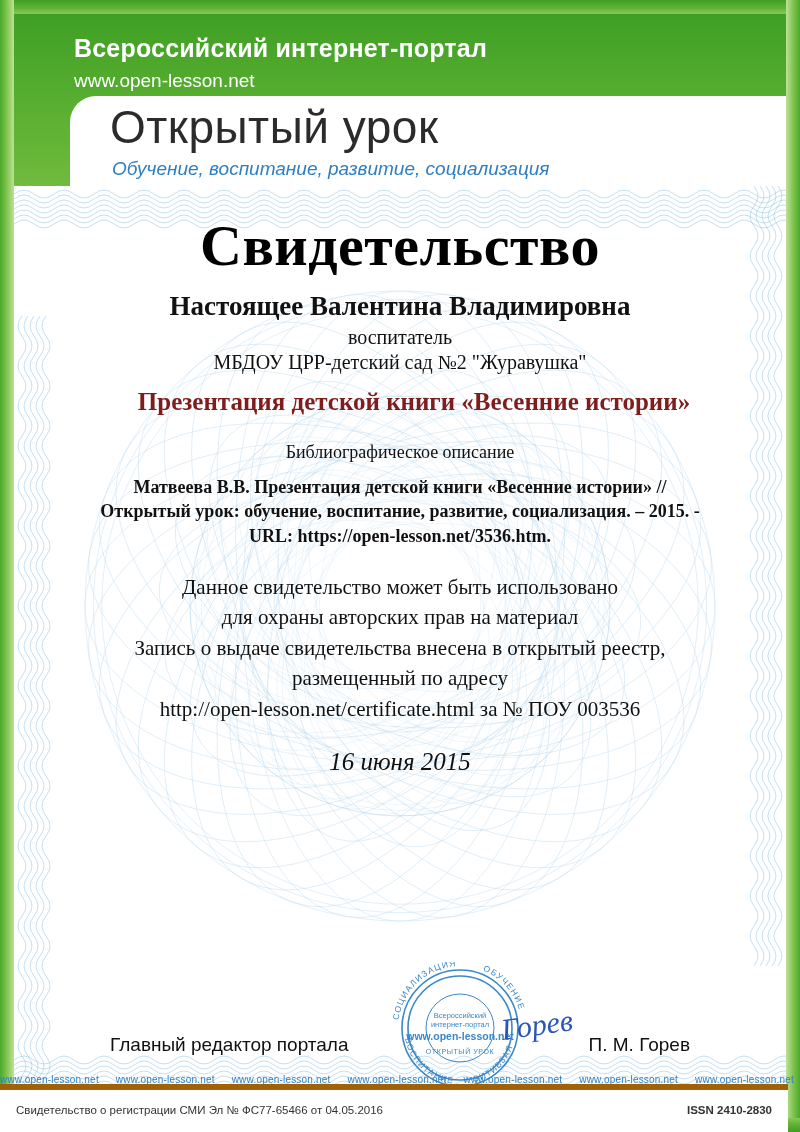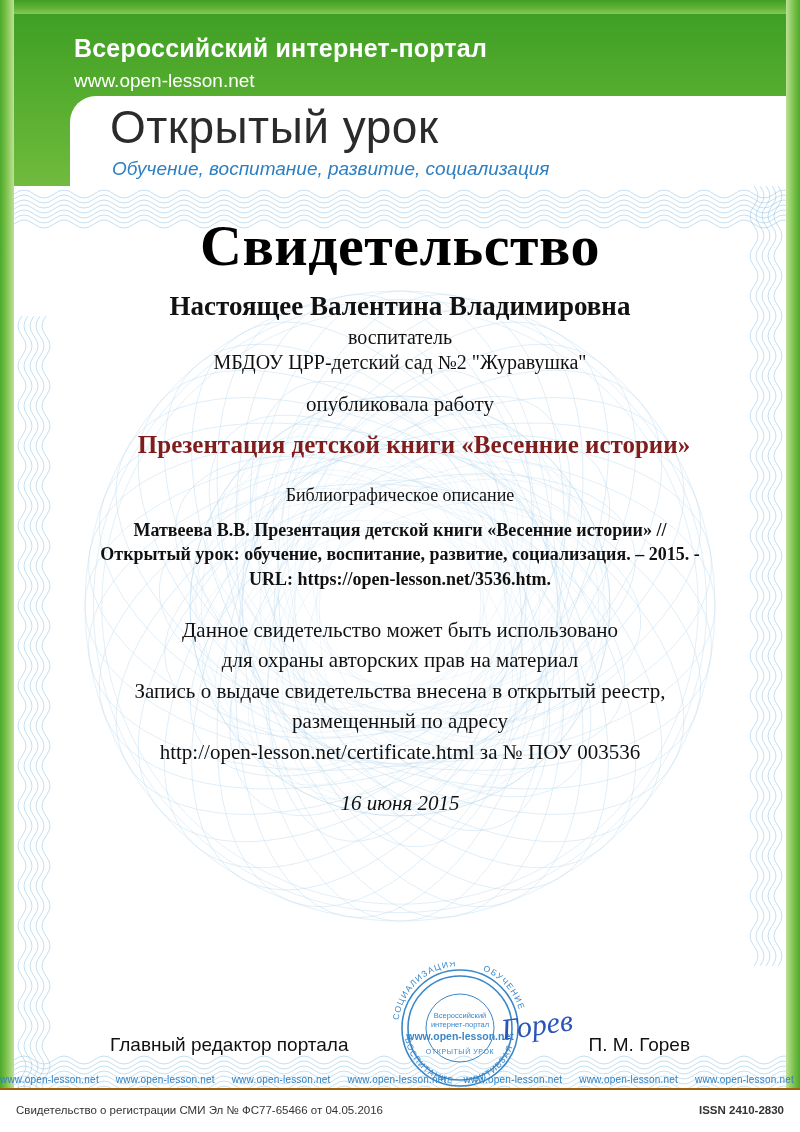--- a/index.html
+++ b/index.html
@@ -94,21 +94,21 @@
   .work-title{margin-top:14px;font-size:25px;font-weight:bold;color:#7f1d1d;margin-left:28px;}
   .biblio-label{margin-top:26px;font-size:18px;color:#111;}
   .biblio{
     margin:12px auto 9px;width:620px;
     font-size:18px;font-weight:bold;color:#111;line-height:1.35;
   }
   .note{
     margin:24px auto 4px;width:640px;
     font-size:21px;color:#111;line-height:1.45;
   }
-  .date{margin-top:24px;font-size:21px;font-style:italic;color:#111;}
+  .date{margin-top:24px;font-size:25px;font-style:italic;color:#111;}
 
   
   .sig-row{
     position:absolute;left:14px;right:14px;bottom:62px;height:46px;
   }
   .sig-left{
     position:absolute;left:96px;top:10px;
     font-size:19px;color:#111;
     font-family:"Liberation Sans", sans-serif;
   }
@@ -131,23 +131,23 @@
   .wm-strip{
     position:absolute;left:0;right:0;bottom:42px;height:16px;
     overflow:hidden;white-space:nowrap;
     color:#2e7fc1;font-size:10px;
     font-family:"Liberation Sans", sans-serif;
     letter-spacing:.2px;
   }
 
   
   .footer{
-    position:absolute;left:0;right:0;bottom:0;height:42px;
+    position:absolute;left:0;right:12px;bottom:0;height:42px;
     background:#ffffff;
-    border-top:2px solid #a16207;
+    border-top:6px solid #a16207;
   }
   .footer-left{
     position:absolute;left:16px;top:14px;
     font-size:11.5px;color:#333;
     font-family:"Liberation Sans", sans-serif;
   }
   .footer-right{
     position:absolute;right:16px;top:14px;
     font-size:11.5px;color:#333;font-weight:bold;
     font-family:"Liberation Sans", sans-serif;
@@ -259,21 +259,20 @@
         <use href="#rosette"></use>
       </g>
     </svg>
   </div>
 
   <div class="body">
     <div class="cert-title">Свидетельство</div>
     <div class="person">Настоящее Валентина Владимировна</div>
     <div class="role">воспитатель</div>
     <div class="org">МБДОУ ЦРР-детский сад №2 "Журавушка"</div>
-    <div class="published">опубликовала работу</div>
     <div class="work-title">Презентация детской книги «Весенние истории»</div>
     <div class="biblio-label">Библиографическое описание</div>
     <div class="biblio">Матвеева В.В. Презентация детской книги «Весенние истории» // Открытый урок: обучение, воспитание, развитие, социализация. – 2015. - URL: https://open-lesson.net/3536.htm.</div>
     <div class="note">
       <div>Данное свидетельство может быть использовано</div>
       <div>для охраны авторских прав на материал</div>
       <div>Запись о выдаче свидетельства внесена в открытый реестр, размещенный по адресу</div>
       <div>http://open-lesson.net/certificate.html за № ПОУ 003536</div>
     </div>
     <div class="date">16 июня 2015</div>

